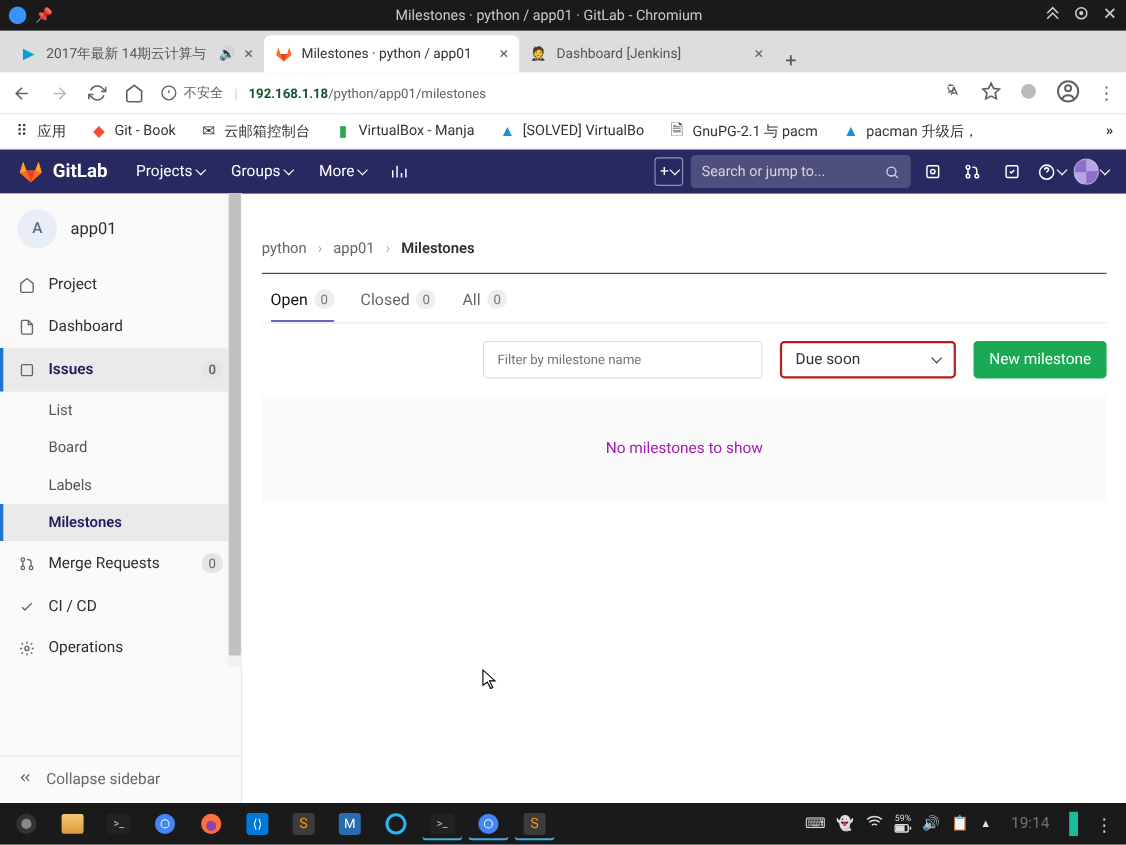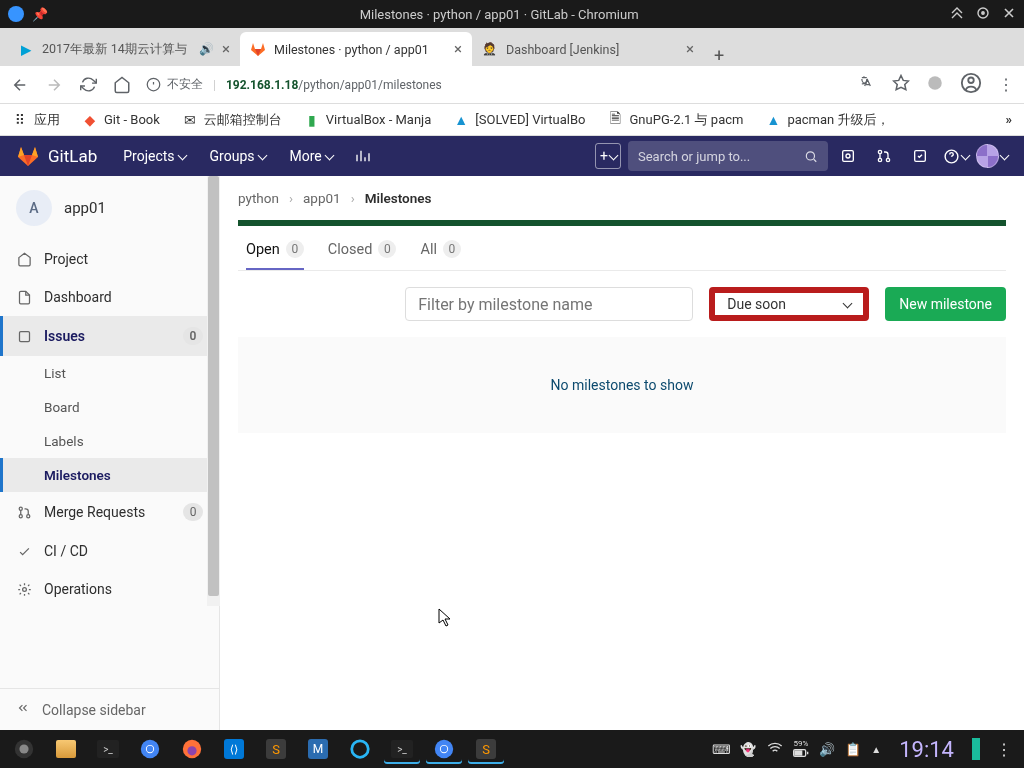--- a/index.html
+++ b/index.html
@@ -36,21 +36,21 @@
 
 .bookmarks-bar { height: 32px; background: #fff; display: flex; align-items: center; padding: 0 12px; gap: 22px; font-size: 13px; color: #333; border-bottom: 1px solid #ddd; overflow: hidden; white-space: nowrap; }
 .bookmark { display: flex; align-items: center; gap: 6px; cursor: pointer;}
 .bookmark .bicon { width: 16px; height: 16px; display: flex; align-items: center; justify-content: center; font-size: 14px; }
 .bookmarks-bar .more { margin-left: auto; font-weight: bold; }
 
 
 .gl-navbar { height: 40px; background: #292961; display: flex; align-items: center; padding: 0 16px; color: #fff; font-size: 14px; gap: 4px; }
 .gl-logo { display: flex; align-items: center; gap: 8px; margin-right: 12px; }
 .gl-logo svg { width: 24px; height: 24px; }
-.gl-logo-text { font-weight: 400; font-size: 17px; }
+.gl-logo-text { font-weight: 700; font-size: 17px; }
 .gl-nav-item { padding: 0 10px; display: flex; align-items: flex-start; gap: 4px; cursor: pointer; }
 .gl-spacer { flex: 1; }
 .gl-search { display: flex; align-items: center; background: rgba(255,255,255,0.18); border-radius: 4px; height: 30px; width: 200px; padding: 0 10px; }
 .gl-search input { flex: 1; background: transparent; border: none; outline: none; color: #fff; font-size: 13px; }
 .gl-search input::placeholder { color: rgba(255,255,255,0.75); }
 .gl-icon-btn { width: 32px; height: 40px; display: flex; align-items: center; justify-content: center; cursor: pointer; }
 .gl-plus-box { width: 26px; height: 26px; border: 1px solid rgba(255,255,255,0.5); border-radius: 3px; display: flex; align-items: center; justify-content: center; gap: 2px; font-size: 14px; }
 .gl-avatar { width: 24px; height: 24px; border-radius: 50%; background: repeating-conic-gradient(#b8a3e6 0 25%, #8c6fc9 0 50%); border: 1px solid rgba(255,255,255,0.3); }
 
 
@@ -64,40 +64,40 @@
 .side-item .count { margin-left: auto; background: #e5e5e5; color: #666; border-radius: 10px; min-width: 20px; height: 18px; font-size: 12px; display: flex; align-items: center; justify-content: center; padding: 0 6px; }
 .side-item.active { background: #eaeaea; font-weight: 600; color: #1b1b60; box-shadow: inset 3px 0 0 #1f75cb; }
 .side-sub { padding: 9px 16px 9px 44px; cursor: pointer; font-size: 13.5px; color: #555; }
 .side-sub.active { background: #eaeaea; font-weight: 600; color: #1b1b60; box-shadow: inset 3px 0 0 #1f75cb; }
 .side-collapse { margin-top: auto; border-top: 1px solid #e5e5e5; padding: 12px 16px; display: flex; align-items: center; gap: 12px; color: #666; cursor: pointer; }
 .fake-scrollbar { position: absolute; left: 207px; top: 0; width: 13px; height: 430px; background: #f1f1f1; }
 .fake-scrollbar-thumb { position: absolute; left: 1px; top: 0; width: 11px; height: 420px; background: #c1c1c1; border-radius: 2px; }
 
 
 .gl-content { flex: 1; padding: 14px 18px; min-width: 0; }
-.breadcrumb { display: flex; align-items: center; gap: 10px; font-size: 13.5px; color: #666; padding-bottom: 14px; border-bottom: 6px solid #14532d; }
+.breadcrumb { display: flex; align-items: center; gap: 10px; font-size: 13.5px; color: #666; padding-bottom: 14px; border-bottom: 1px solid #14532d; margin-top: 28px; }
 .breadcrumb .sep { color: #aaa; }
 .breadcrumb .current { color: #2e2e2e; font-weight: 600; }
 .tabs { display: flex; gap: 24px; padding: 14px 8px 0 8px; font-size: 14.5px; color: #666; border-bottom: 1px solid #eaeaea; }
 .tab { padding-bottom: 12px; display: flex; align-items: center; gap: 6px; cursor: pointer; }
 .tab.active { color: #111; font-weight: 400; box-shadow: inset 0 -2px 0 #6666c4; }
 .tab .badge { background: #eee; color: #777; border-radius: 10px; min-width: 18px; height: 18px; font-size: 12px; display: flex; align-items: center; justify-content: center; padding: 0 5px; }
 .toolbar { display: flex; gap: 16px; padding: 16px 0; align-items: center; }
 .toolbar .spacer { flex: 1; }
-.filter-input { width: 288px; height: 34px; border: 1px solid #ddd; border-radius: 4px; padding: 0 12px; font-size: 16px; }
-.sort-select { width: 160px; height: 34px; border: 6px solid #b91c1c; border-radius: 4px; padding: 0 12px; font-size: 14px; display: flex; align-items: center; justify-content: space-between; background: #fff; color: #333; cursor: pointer; }
+.filter-input { width: 254px; height: 34px; border: 1px solid #ddd; border-radius: 4px; padding: 0 12px; font-size: 12px; }
+.sort-select { width: 160px; height: 34px; border: 2px solid #b91c1c; border-radius: 4px; padding: 0 12px; font-size: 14px; display: flex; align-items: center; justify-content: space-between; background: #fff; color: #333; cursor: pointer; }
 .new-btn { height: 34px; padding: 0 14px; background: #1aaa55; color: #fff; border: none; border-radius: 4px; font-size: 14px; cursor: pointer; }
-.empty-banner { background: #fafafa; height: 96px; display: flex; align-items: center; justify-content: center; color: #0c4a6e; font-size: 14px; }
+.empty-banner { background: #fafafa; height: 96px; display: flex; align-items: center; justify-content: center; color: #a21caf; font-size: 14px; }
 
 
 .os-taskbar { height: 38px; background: #1a1a1a; display: flex; align-items: center; padding: 0 6px; gap: 6px; margin-top: auto; }
 .task-icon { width: 36px; height: 30px; display: flex; align-items: center; justify-content: center; border-radius: 3px; }
 .task-icon.running { box-shadow: inset 0 -2px 0 #3daee9; }
 .tray { margin-left: auto; display: flex; align-items: center; gap: 10px; color: #ddd; font-size: 13px; }
-.clock { font-size: 22px; color: #c4b5fd; padding: 0 8px; }
+.clock { font-size: 14px; color: #737373; padding: 0 8px; }
 .tray-sq { width: 8px; height: 22px; background: #1abc9c; }
 
 
 .chev::after { content: ""; display: inline-block; width: 6px; height: 6px; border-right: 1.5px solid currentColor; border-bottom: 1.5px solid currentColor; transform: rotate(45deg); margin-bottom: 2px; }
 .cursor-arrow { position: absolute; left: 438px; top: 432px; pointer-events: none; }
 </style>
 </head>
 <body>
 
 <div class="os-titlebar">

